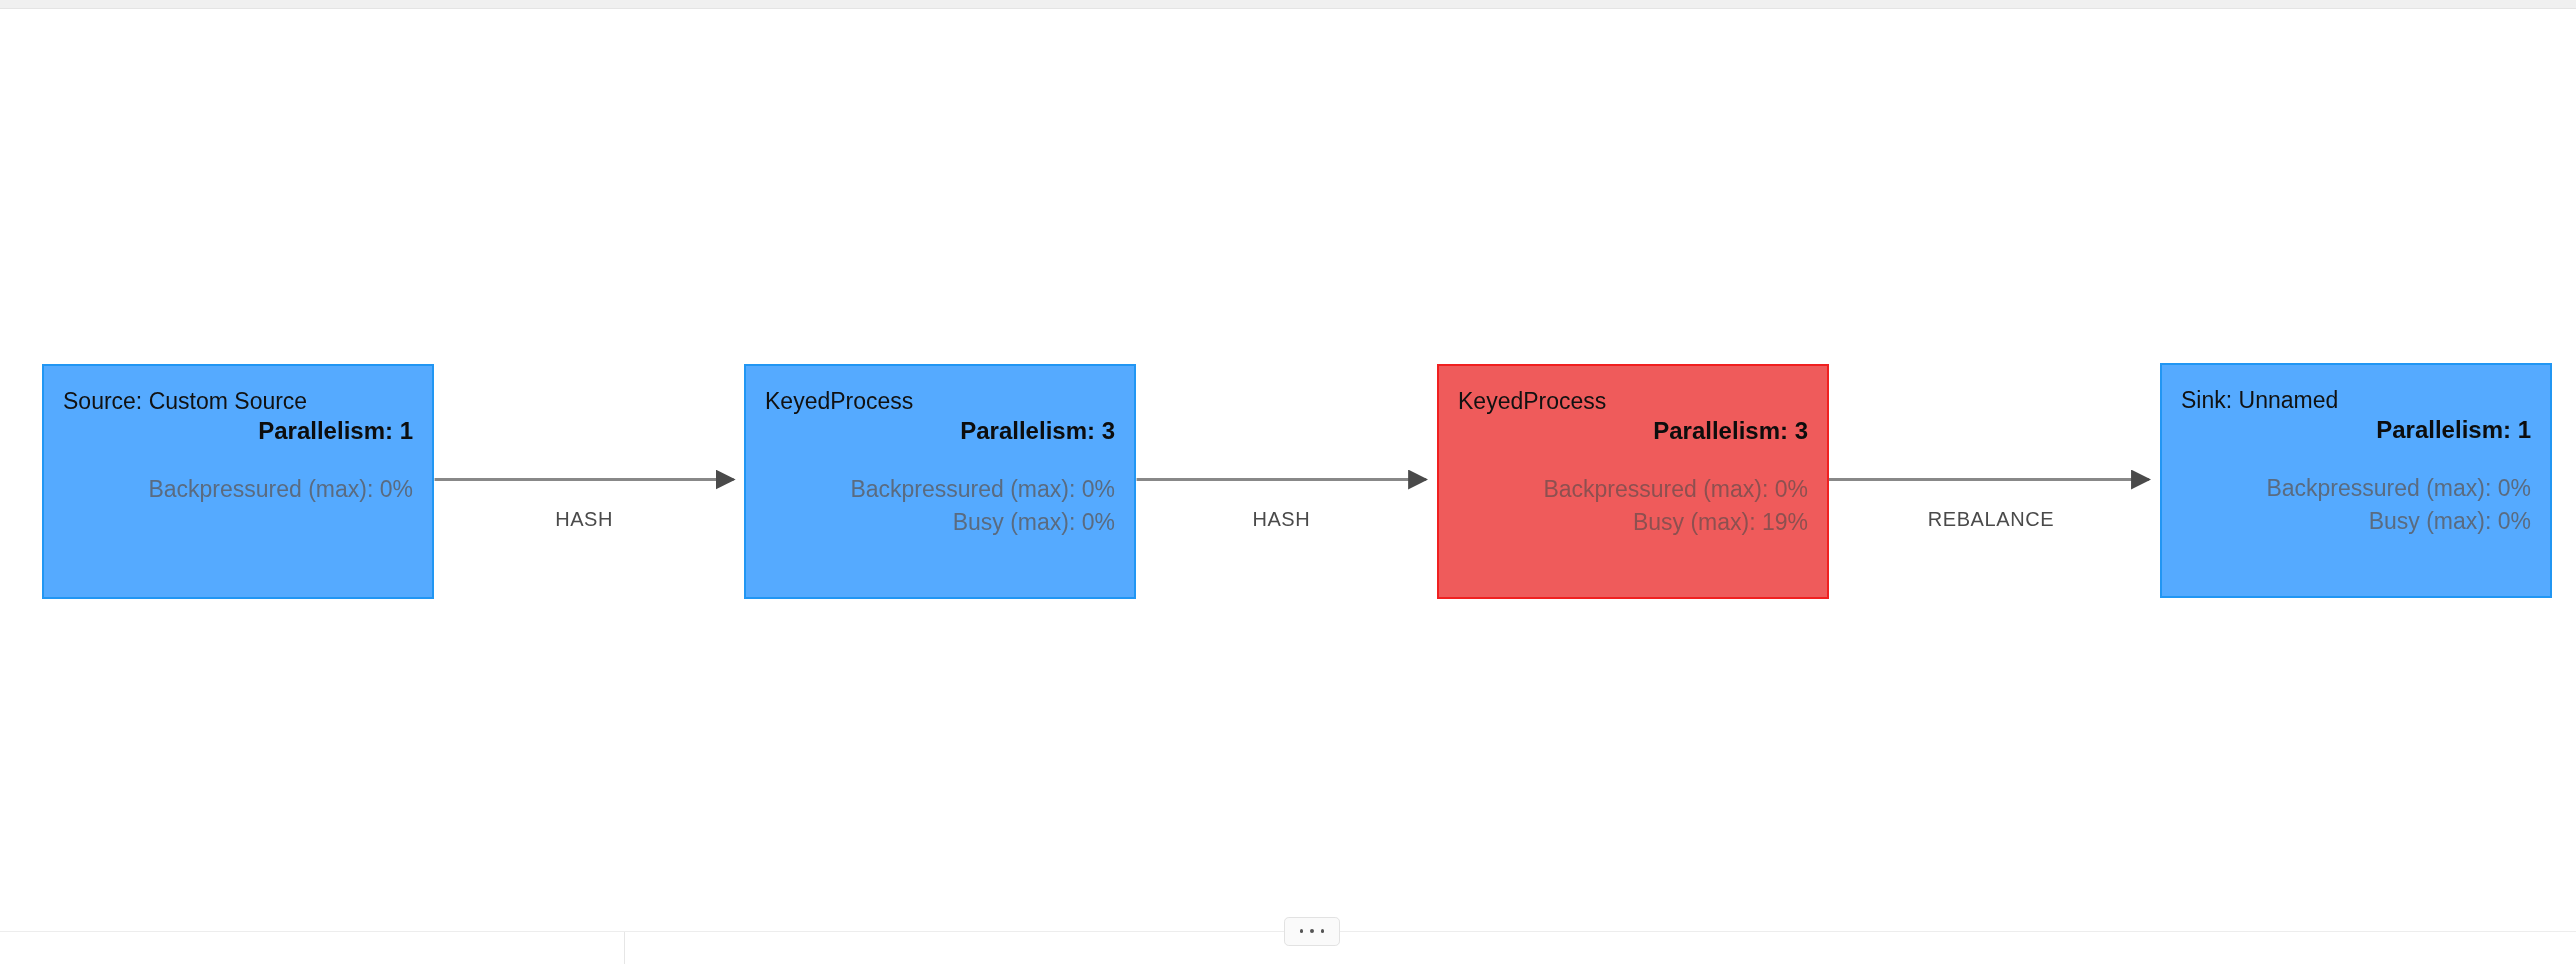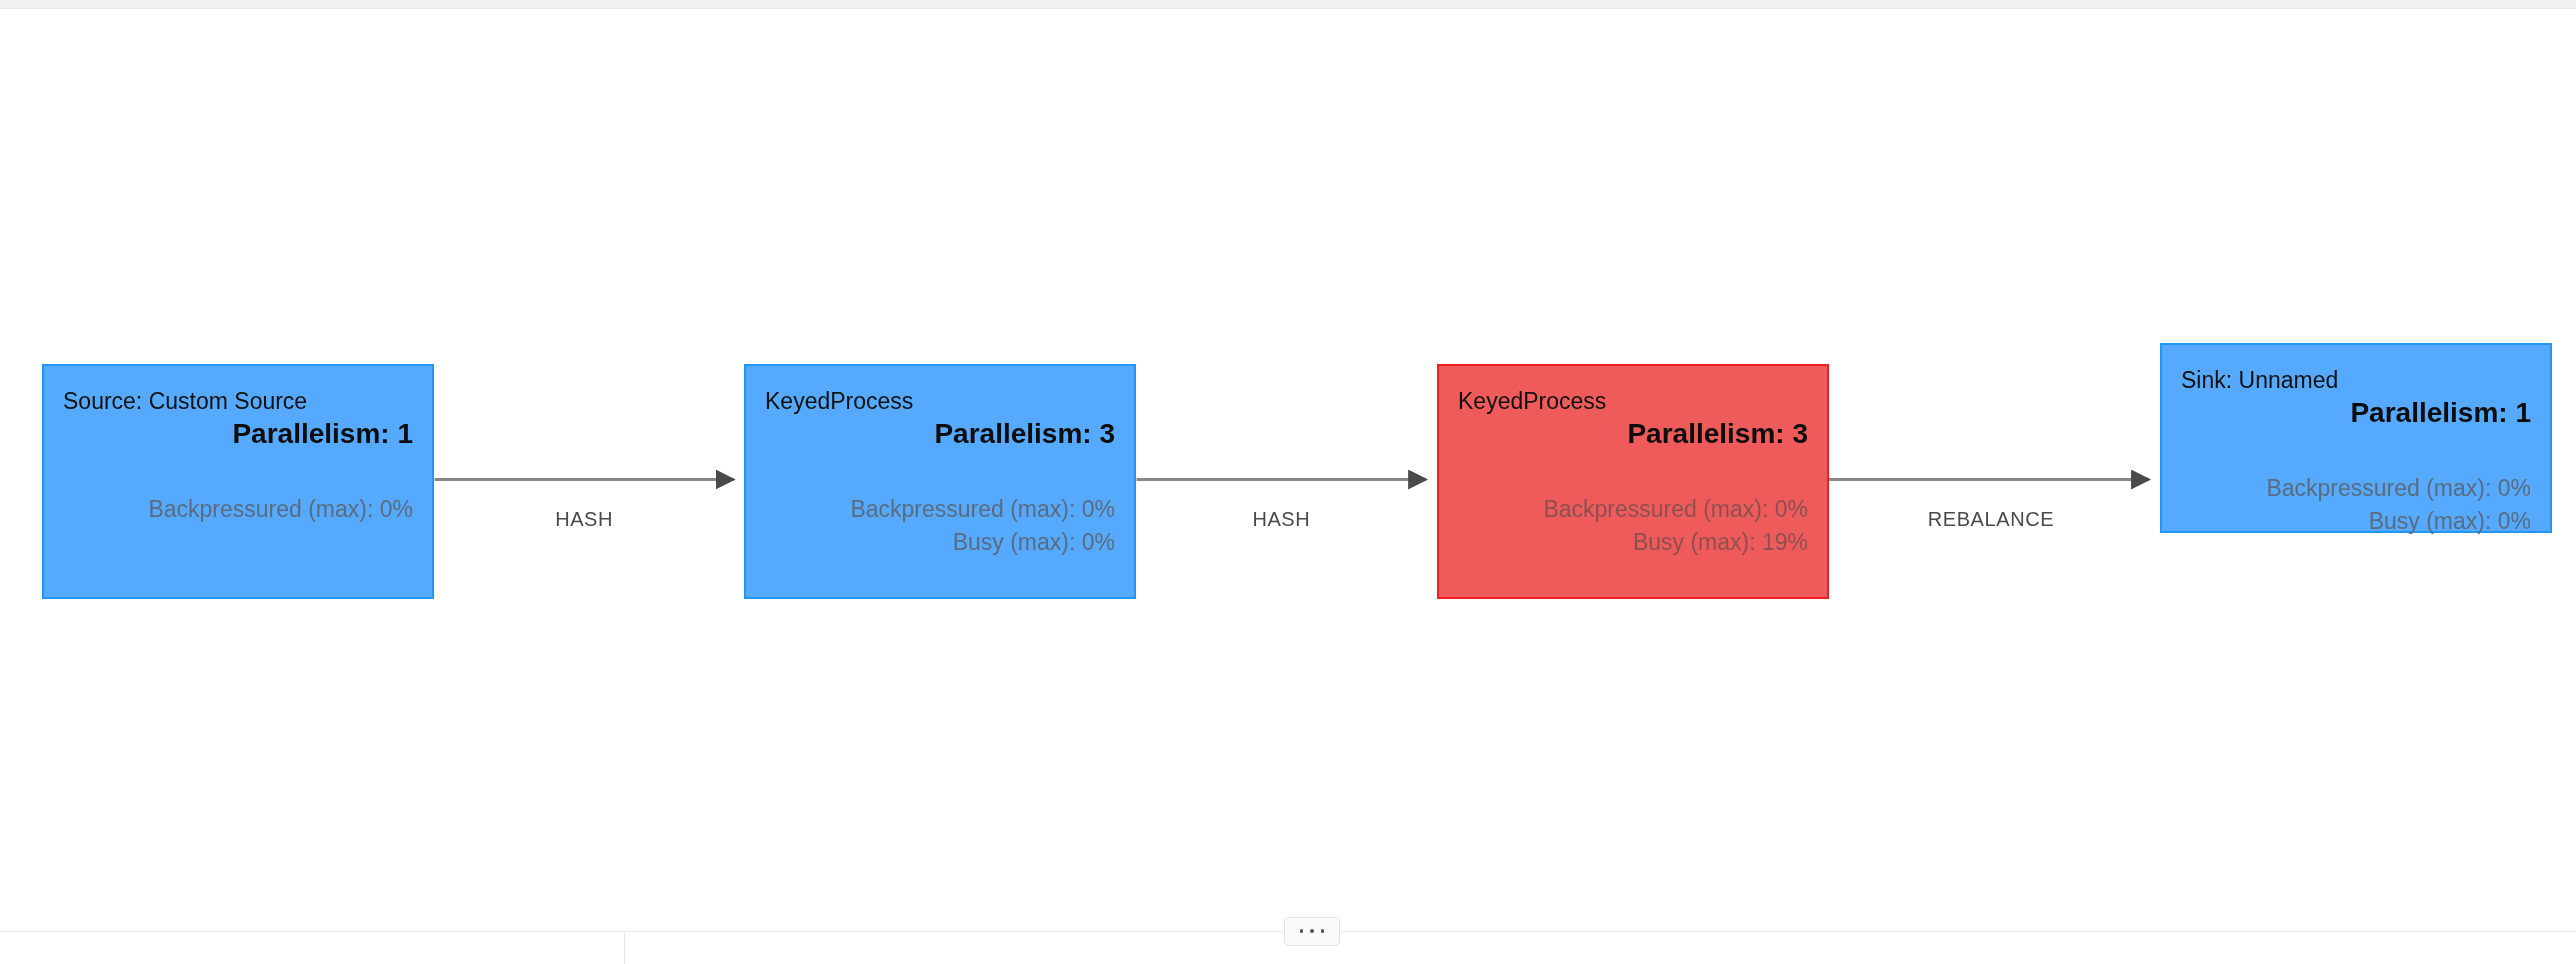--- a/index.html
+++ b/index.html
@@ -64,29 +64,29 @@
   }
   .node-title {
     font-size: 23px;
     font-weight: 400;
     color: #111111;
     text-align: left;
     line-height: 1.28;
     white-space: nowrap;
   }
   .node-parallelism {
-    font-size: 28px;
+    font-size: 24px;
     font-weight: 700;
     color: #0d0d0d;
     text-align: right;
     line-height: 1.28;
     white-space: nowrap;
   }
   .node-metrics {
-    margin-top: 41px;
+    margin-top: 26px;
     text-align: right;
   }
   .node-metric {
     font-size: 23px;
     color: #5a6b80;
     line-height: 1.45;
     white-space: nowrap;
   }
   .node.alert .node-metric { color: #8d5050; }
 
@@ -177,21 +177,21 @@
 
     <div class="node alert" style="left:1437px; top:355px; width:392px; height:235px;">
       <div class="node-title">KeyedProcess</div>
       <div class="node-parallelism">Parallelism: 3</div>
       <div class="node-metrics">
         <div class="node-metric">Backpressured (max): 0%</div>
         <div class="node-metric">Busy (max): 19%</div>
       </div>
     </div>
 
-    <div class="node" style="left:2160px; top:334px; width:392px; height:190px;">
+    <div class="node" style="left:2160px; top:354px; width:392px; height:235px;">
       <div class="node-title">Sink: Unnamed</div>
       <div class="node-parallelism">Parallelism: 1</div>
       <div class="node-metrics">
         <div class="node-metric">Backpressured (max): 0%</div>
         <div class="node-metric">Busy (max): 0%</div>
       </div>
     </div>
 
   </div>
 

